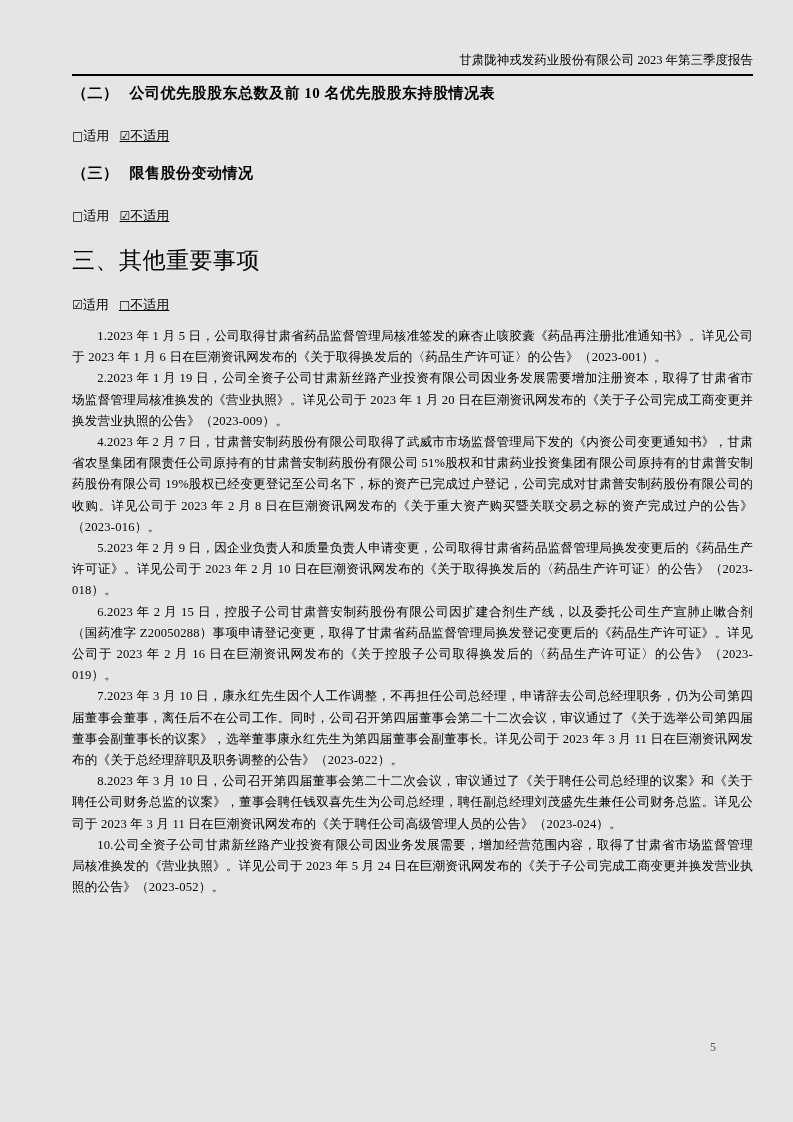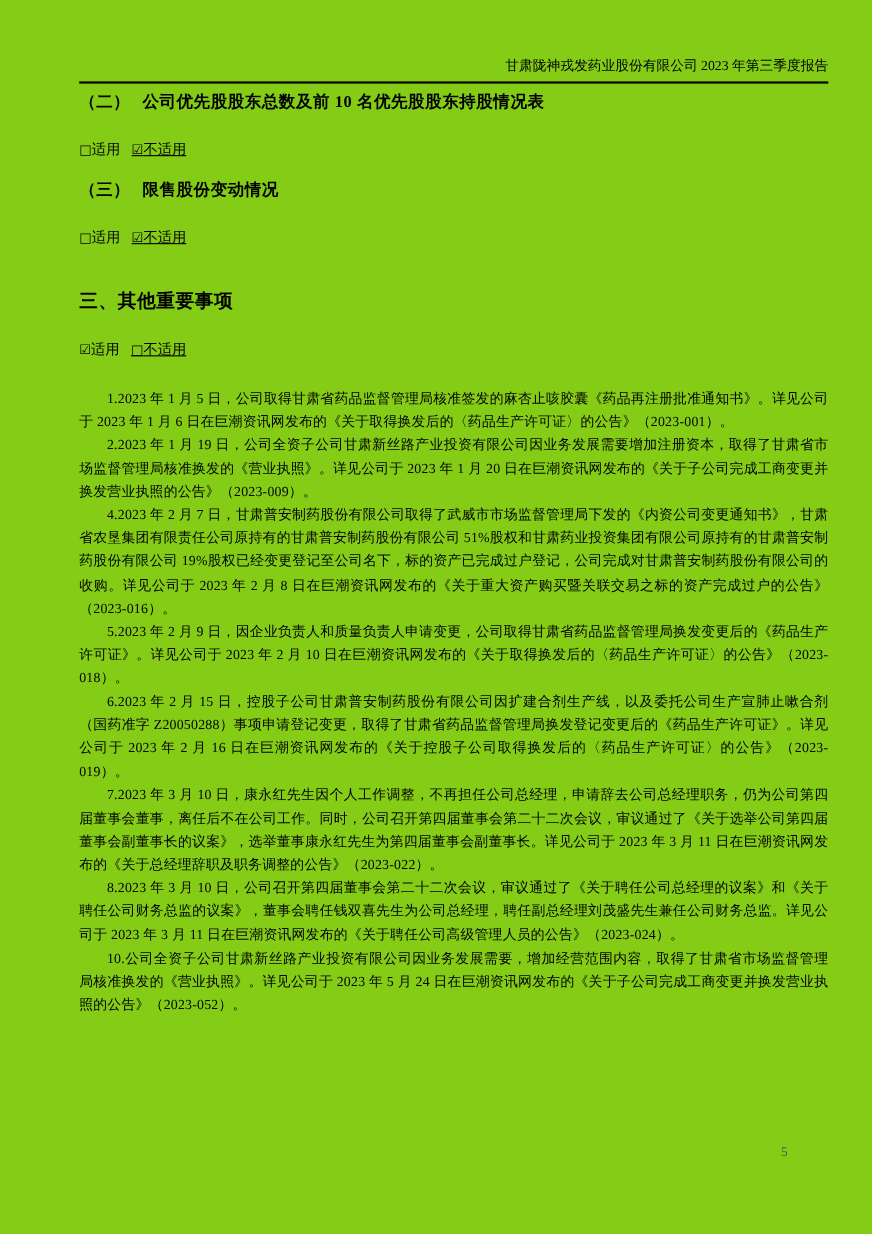--- a/index.html
+++ b/index.html
@@ -2,21 +2,21 @@
 <html><head>
 <meta charset="utf-8">
 <style>
   * { box-sizing: border-box; }
   html, body { margin: 0; padding: 0; background: #888; }
   .page {
     position: relative;
     width: 793px;
     height: 1122px;
     margin: 0 auto;
-    background: #84cc16;
+    background: #e5e5e5;
     color: #000000;
     font-family: "Liberation Serif", "DejaVu Serif", serif;
     padding: 52px 40px 0 72px;
     overflow: hidden;
   }
   .doc-header {
     text-align: right;
     font-size: 12.5px;
     line-height: 16px;
     padding-bottom: 6px;
@@ -25,34 +25,34 @@
   .section-heading {
     font-size: 15px;
     font-weight: bold;
     line-height: 18px;
     margin-top: 8px;
     letter-spacing: 0.5px;
   }
   .section-heading .num { margin-right: 11px; }
   .section-heading.second { margin-top: 20px; }
   .major-heading {
-    font-size: 17px;
-    font-weight: bold;
+    font-size: 23px;
+    font-weight: normal;
     line-height: 21px;
-    margin-top: 39px;
+    margin-top: 26px;
     letter-spacing: 0.5px;
   }
   .apply-line {
     font-size: 13px;
     line-height: 15px;
     margin-top: 26px;
   }
   .apply-line .pair + .pair { margin-left: 7px; text-decoration: underline; }
   .apply-line .cb { font-family: "DejaVu Sans", sans-serif; font-size: 12px; }
-  .body-text { margin-top: 26px; }
+  .body-text { margin-top: 13px; }
   .body-text p {
     margin: 0;
     font-size: 12.6px;
     line-height: 21.2px;
     text-indent: 2em;
     text-align: justify;
     letter-spacing: 0.2px;
   }
   .page-number {
     position: absolute;

